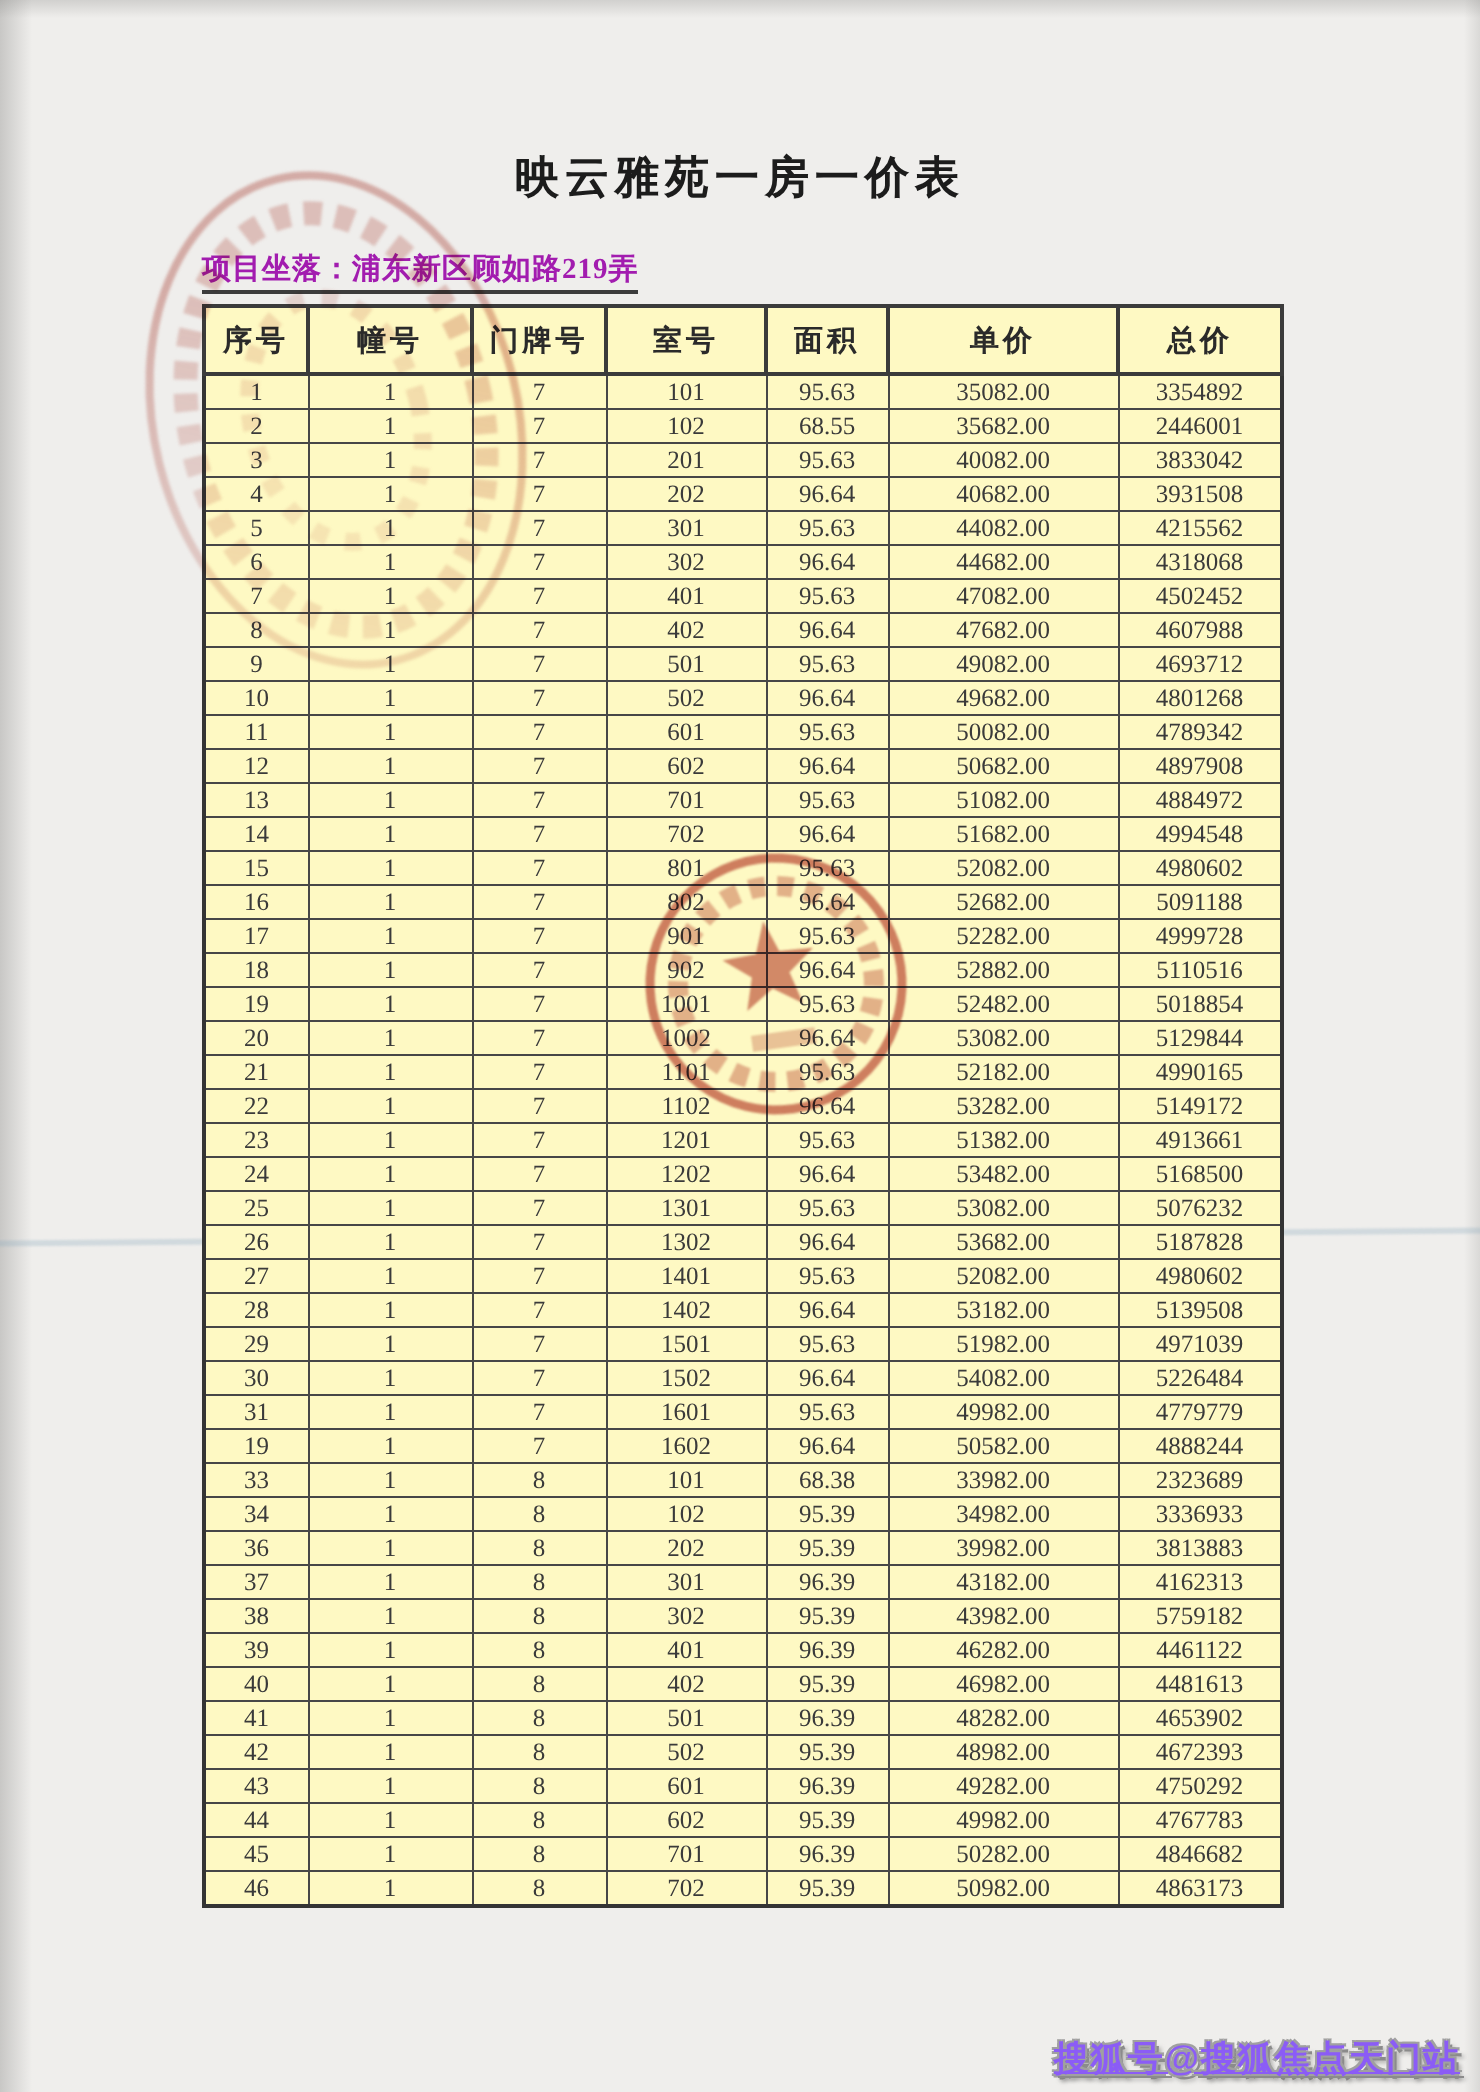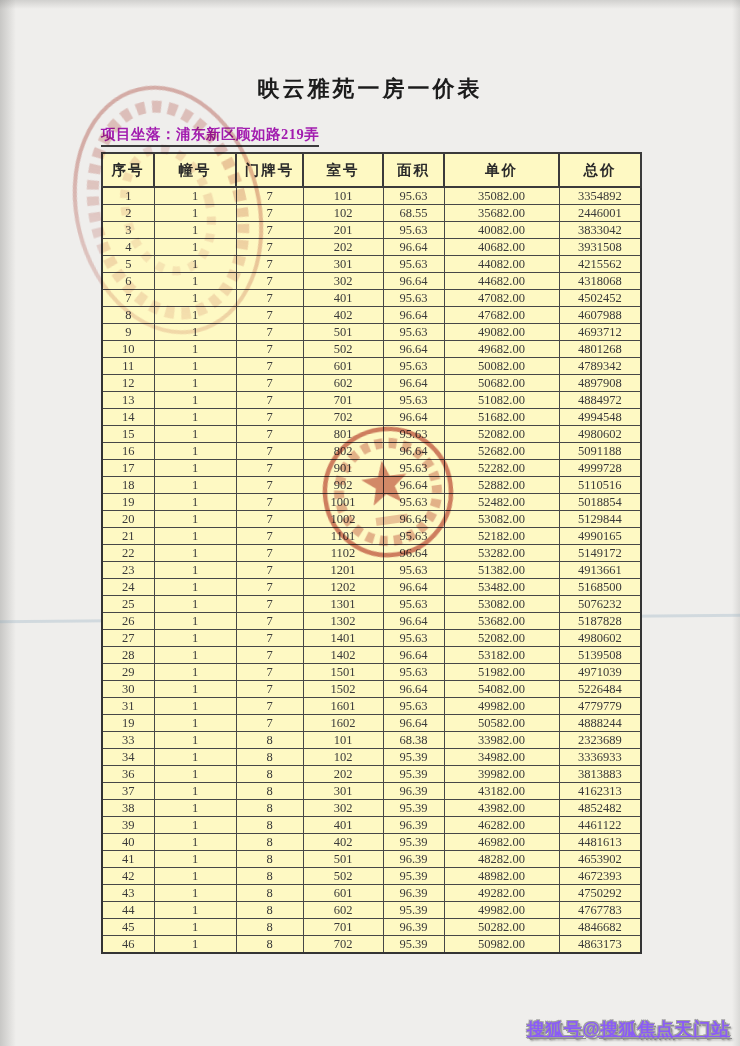--- a/index.html
+++ b/index.html
@@ -428,21 +428,21 @@
           <td>43182.00</td>
           <td>4162313</td>
         </tr>
         <tr>
           <td>38</td>
           <td>1</td>
           <td>8</td>
           <td>302</td>
           <td>95.39</td>
           <td>43982.00</td>
-          <td>4852482</td>
+          <td>5759182</td>
         </tr>
         <tr>
           <td>39</td>
           <td>1</td>
           <td>8</td>
           <td>401</td>
           <td>96.39</td>
           <td>46282.00</td>
           <td>4461122</td>
         </tr>

